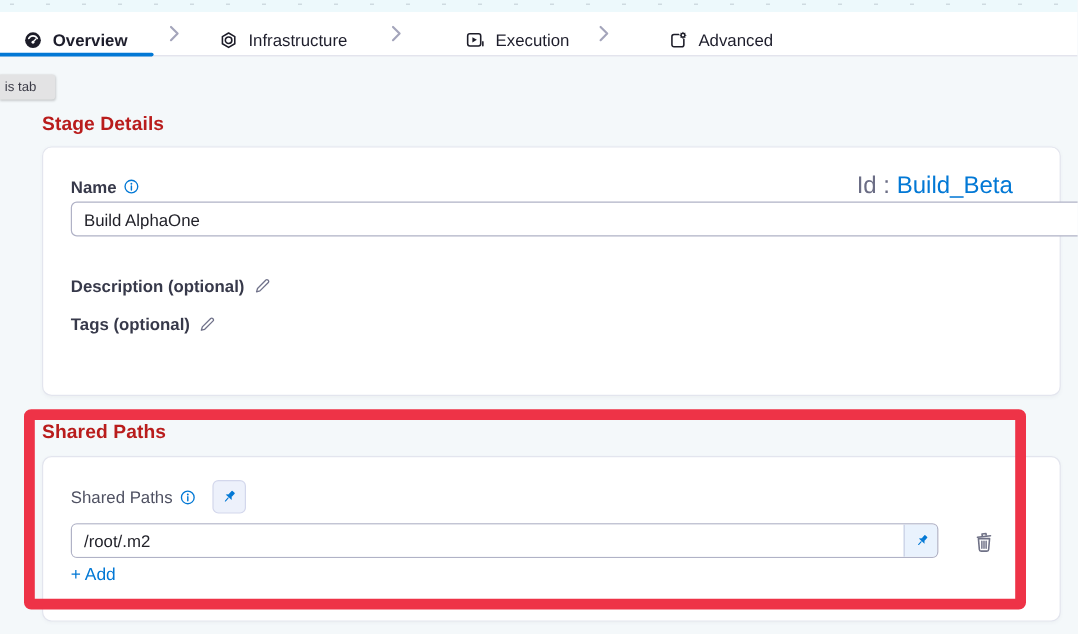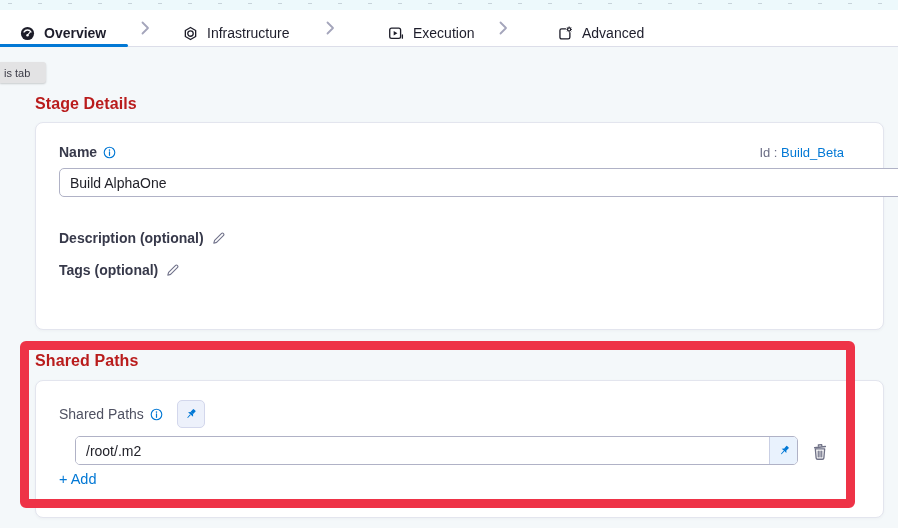--- a/index.html
+++ b/index.html
@@ -56,21 +56,21 @@
   .card2{ top:380px; height:138px; }
   .field-label{
     font-size:14px; font-weight:600; color:#37394a;
     display:flex; align-items:center; gap:6px;
   }
   .muted-label{ font-weight:400; color:#4f5162; }
   .name-row{
     position:absolute; left:23px; top:21px; width:785px;
     display:flex; justify-content:space-between; align-items:center;
   }
-  .id-text{ font-size:13px; color:#6b6d85; }
+  .id-text{ font-size:20px; color:#6b6d85; }
   .id-text a{ color:#0278d5; text-decoration:none; cursor:pointer; }
   .text-input{
     position:absolute; left:23px; height:29px;
     border:1px solid #b0b2c6; border-radius:5px;
     font-family:"Liberation Sans",sans-serif;
     font-size:14px; color:#22222a; padding:0 10px;
     background:#fff; outline:none; width:892px;
   }
   .input-name{ top:45px; }
   .label-line{ position:absolute; left:23px; display:flex; align-items:center; gap:8px; }
@@ -89,21 +89,21 @@
   
   .sp-label-row{ position:absolute; left:23px; top:19px; height:28px; display:flex; align-items:center; gap:6px; }
   .pin-button{
     width:28px; height:28px; margin-left:8px;
     background:#edf1fb; border:1px solid #d3d7ec; border-radius:5px;
     display:flex; align-items:center; justify-content:center; cursor:pointer;
   }
   .sp-input-wrap{
     position:absolute; left:23px; top:55px; width:723px; height:29px;
     border:1px solid #b0b2c6; border-radius:5px; background:#fff;
-    display:flex; overflow:hidden;margin-left:16px;
+    display:flex; overflow:hidden;
   }
   .sp-input{
     flex:1; border:none; outline:none; padding:0 10px;
     font-family:"Liberation Sans",sans-serif; font-size:14px; color:#22222a;
   }
   .sp-pin-suffix{
     width:28px; background:#e9f2fd; border-left:1px solid #c9cfe4;
     display:flex; align-items:center; justify-content:center; cursor:pointer;
   }
   .trash-button{

